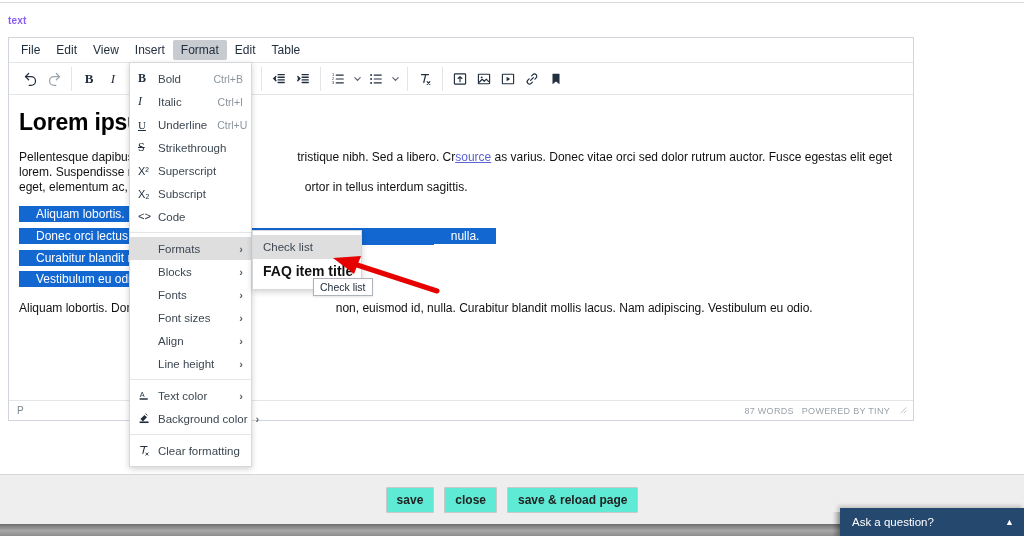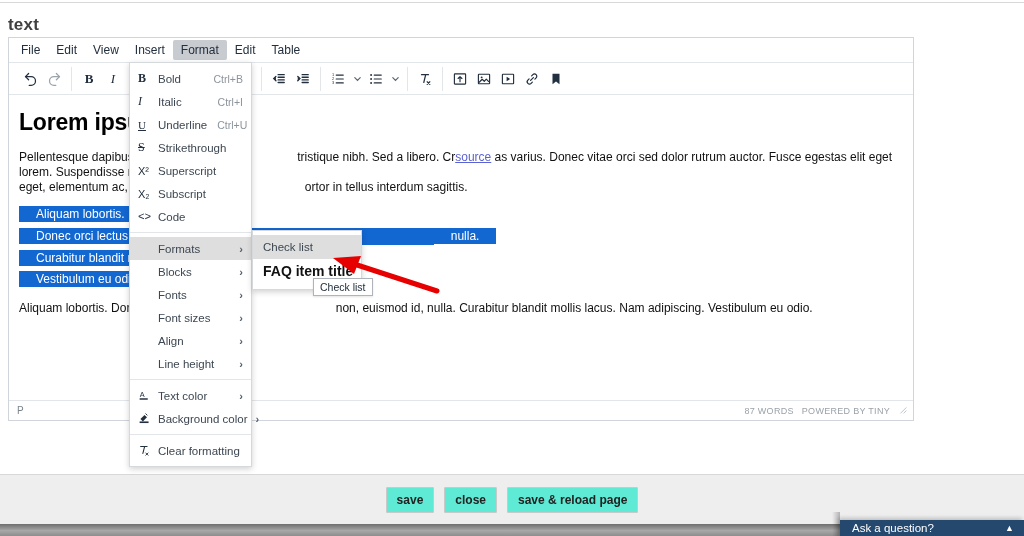--- a/index.html
+++ b/index.html
@@ -16,23 +16,23 @@
     position: relative;
     width: 1024px;
     height: 536px;
     background: #ffffff;
   }
 
   
   .page-label {
     position: absolute;
     left: 8px; top: 15px;
-    font-size: 17px;
+    font-size: 10px;
     font-weight: bold;
-    color: #404040;
+    color: #8b5cf6;
     letter-spacing: 0.2px;
   }
   .top-rule {
     position: absolute;
     left: 0; top: 2px; width: 1024px; height: 1px;
     background: #d8d8d8;
   }
 
   
   .editor {
@@ -268,21 +268,21 @@
   .bottom-strip {
     position: absolute;
     left: 0; top: 524px; width: 1024px; height: 12px;
     background: linear-gradient(to bottom, #6e6e6e, #a8a8a8 55%, #8d8d8d);
   }
 
   
   .chat {
     position: absolute;
     right: 0; bottom: 0;
-    width: 184px; height: 16px;
+    width: 184px; height: 28px;
     background: #25486f;
     color: #ffffff;
     display: flex;
     align-items: center;
     justify-content: space-between;
     padding: 0 10px 0 12px;
     font-size: 11.5px;
     z-index: 80;
     box-shadow: -2px -2px 4px rgba(0,0,0,0.20);
   }

